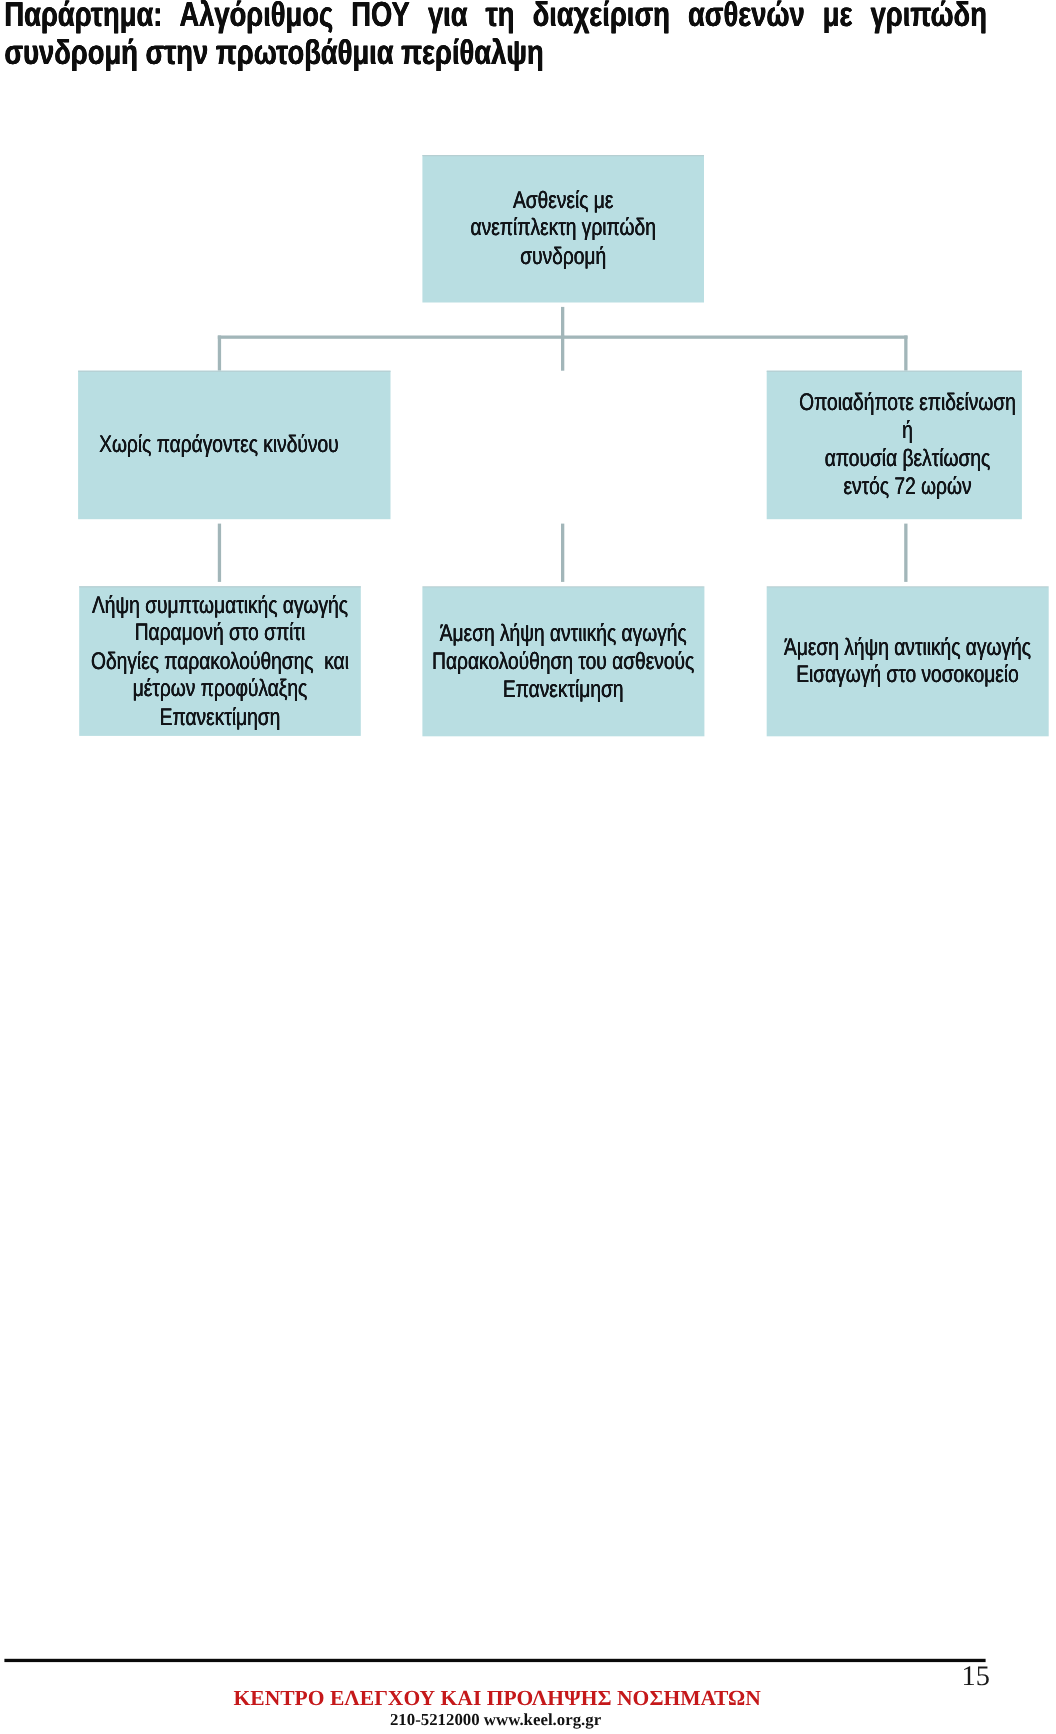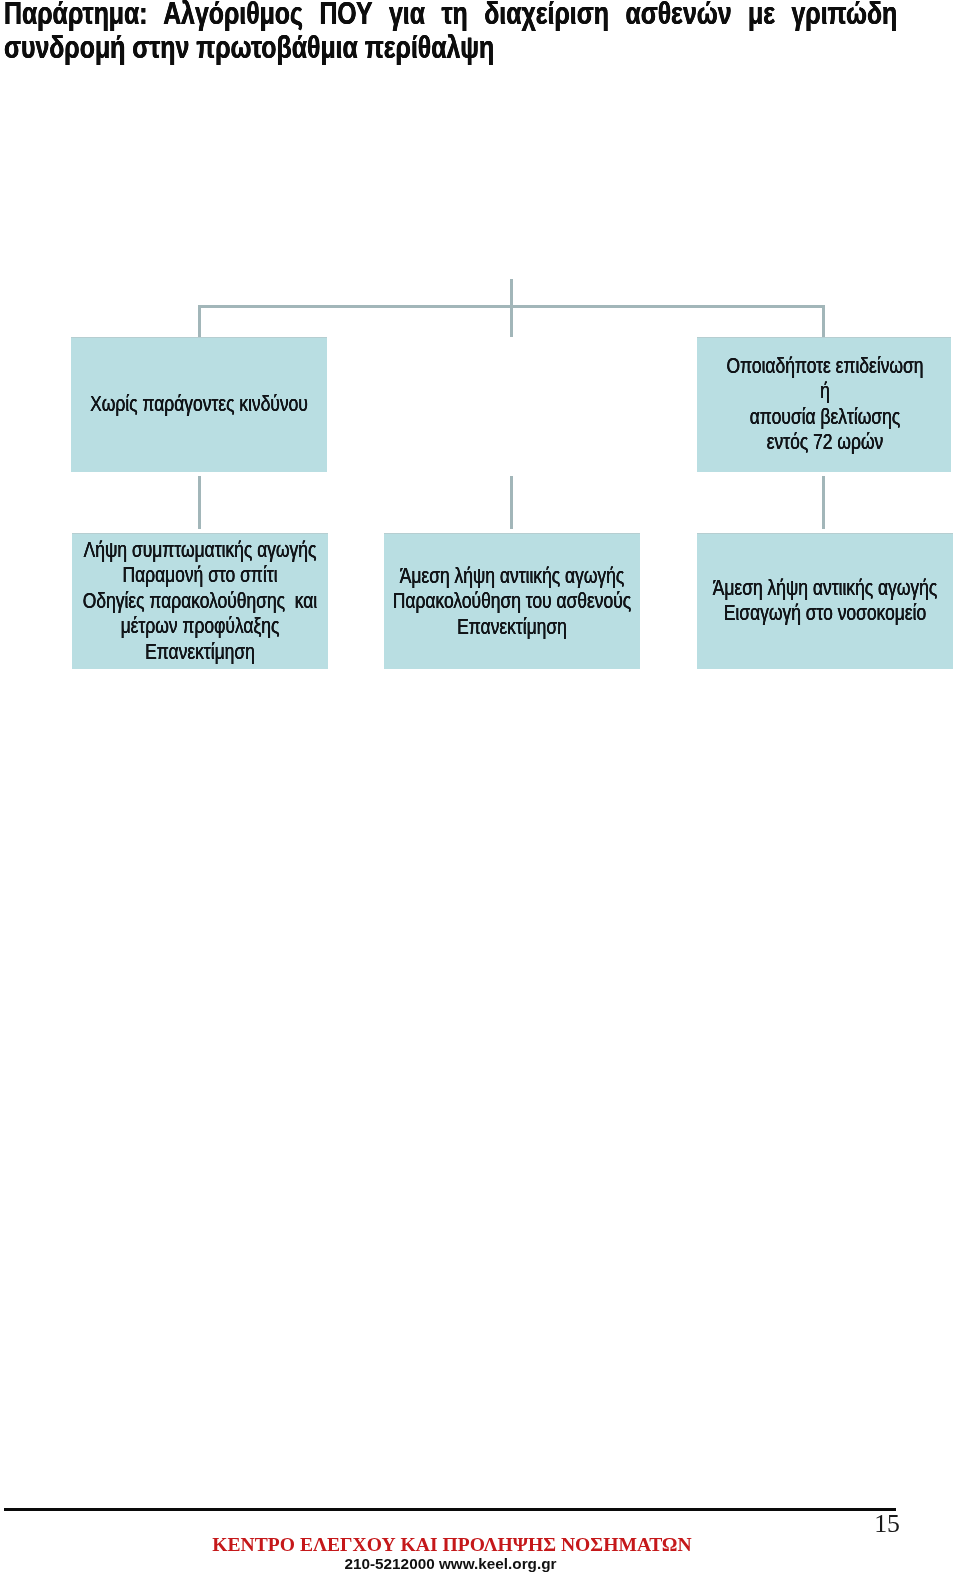--- a/index.html
+++ b/index.html
@@ -63,21 +63,21 @@
     transform:translateZ(0);
     position:absolute; left:0px; top:1534.5px; width:904px;
     text-align:center;
     font-family:"Liberation Serif", serif; font-weight:bold;
     font-size:19.6px; line-height:19.6px; color:#c5181a;
   }
   .foot2 {
     transform:translateZ(0);
     position:absolute; left:0px; top:1556px; width:901px;
     text-align:center;
-    font-family:Liberation Sans, sans-serif; font-weight:bold;
+    font-family:Liberation Serif, serif; font-weight:bold;
     font-size:15.3px; line-height:15.3px; color:#111;
   }
 </style>
 </head>
 <body>
 
 <div class="page">
 
   <div class="title-block">Παράρτημα: Αλγόριθμος ΠΟΥ για τη διαχείριση ασθενών με γριπώδη συνδρομή στην πρωτοβάθμια περίθαλψη</div>
 
@@ -85,27 +85,32 @@
 
     <div class="conn" style="left:510px; top:278.5px; width:3px; height:28.5px;"></div>
     <div class="conn" style="left:197.5px; top:304.7px; width:627.5px; height:3px;"></div>
     <div class="conn" style="left:197.5px; top:304.7px; width:3px; height:32.5px;"></div>
     <div class="conn" style="left:510px; top:304.7px; width:3px; height:32.5px;"></div>
     <div class="conn" style="left:822px; top:304.7px; width:3px; height:32.5px;"></div>
     <div class="conn" style="left:197.5px; top:475.7px; width:3px; height:53.6px;"></div>
     <div class="conn" style="left:510px; top:475.7px; width:3px; height:53.6px;"></div>
     <div class="conn" style="left:822px; top:475.7px; width:3px; height:53.6px;"></div>
 
+    <div class="node" style="left:384px; top:141px; width:256px; height:134px;">
+      <span class="txt" style="top:26.7px;">Ασθενείς με
+ανεπίπλεκτη γριπώδη
+συνδρομή</span>
+    </div>
 
-    <div class="node" style="left:71px; top:337px; width:256px; height:135px;">
+    <div class="node" style="left:71px; top:337px; width:284px; height:135px;">
       <span class="txt" style="top:53.2px;">Χωρίς παράγοντες κινδύνου</span>
     </div>
 
 
-    <div class="node" style="left:697px; top:337px; width:254px; height:135px;">
+    <div class="node" style="left:697px; top:337px; width:232px; height:135px;">
       <span class="txt" style="top:14.6px;">Οποιαδήποτε επιδείνωση
 ή
 απουσία βελτίωσης
 εντός 72 ωρών</span>
     </div>
 
     <div class="node" style="left:72px; top:533px; width:256px; height:136px;">
       <span class="txt" style="top:2.8px;">Λήψη συμπτωματικής αγωγής
 Παραμονή στο σπίτι
 Οδηγίες παρακολούθησης  και

